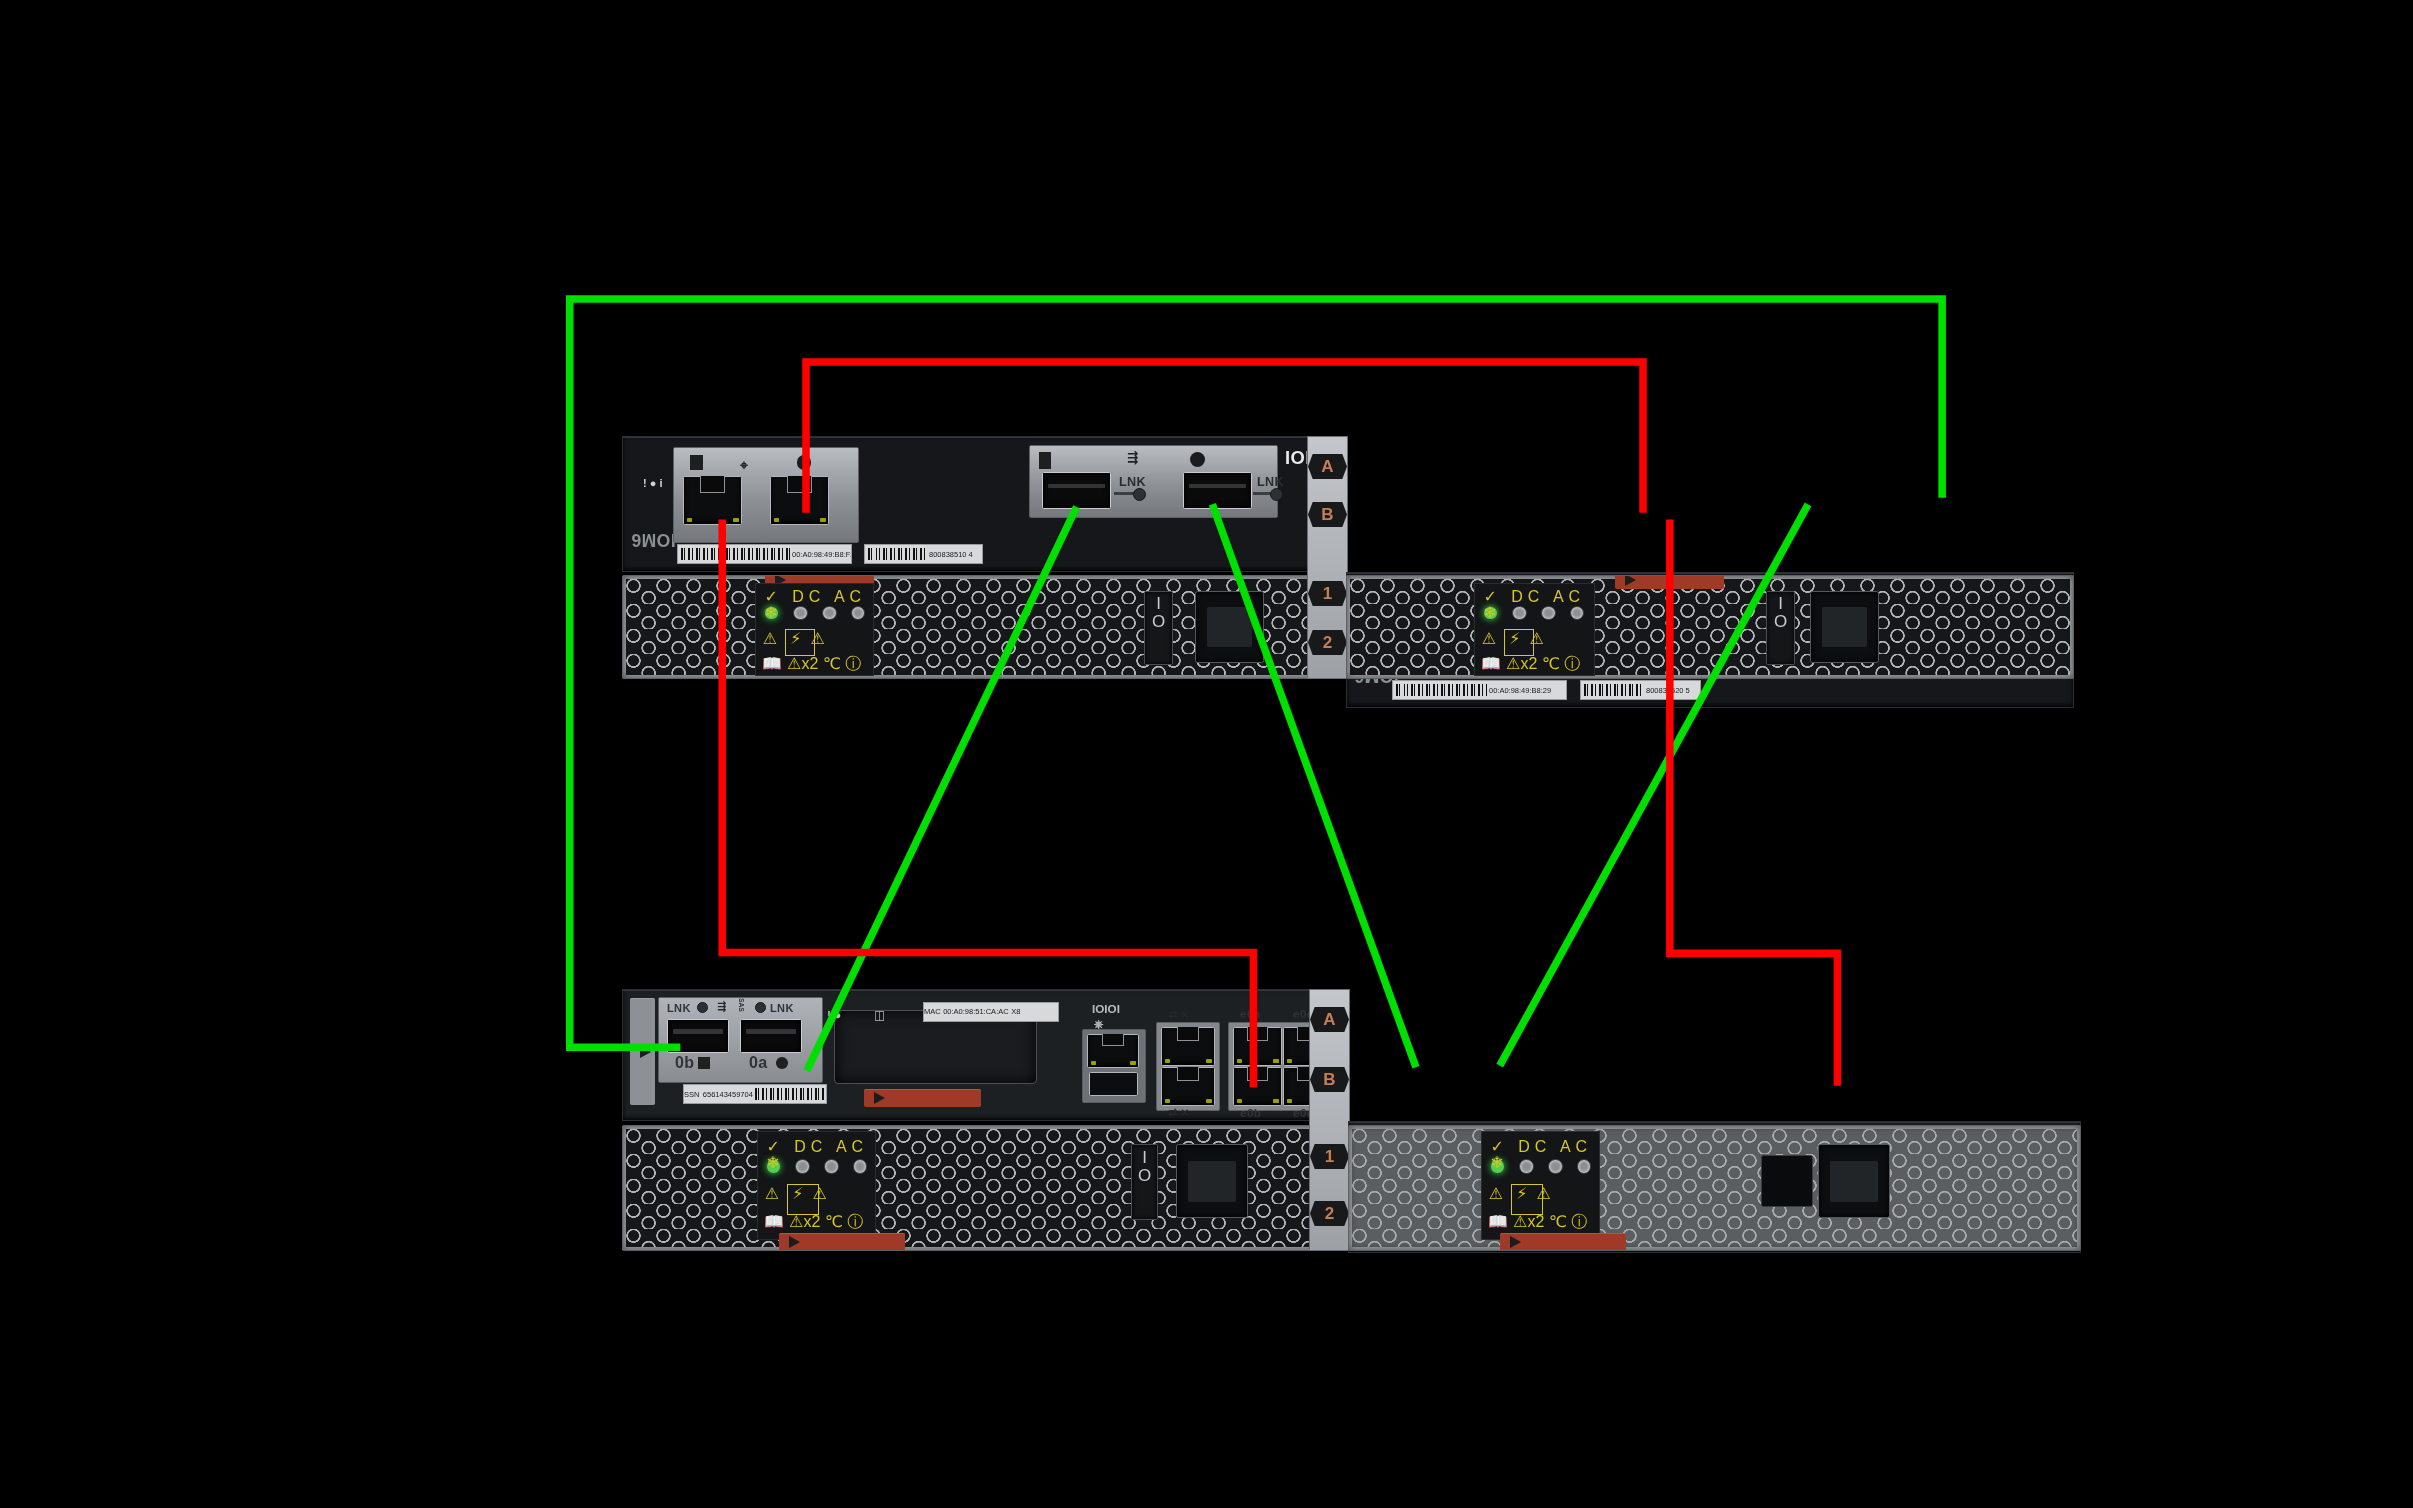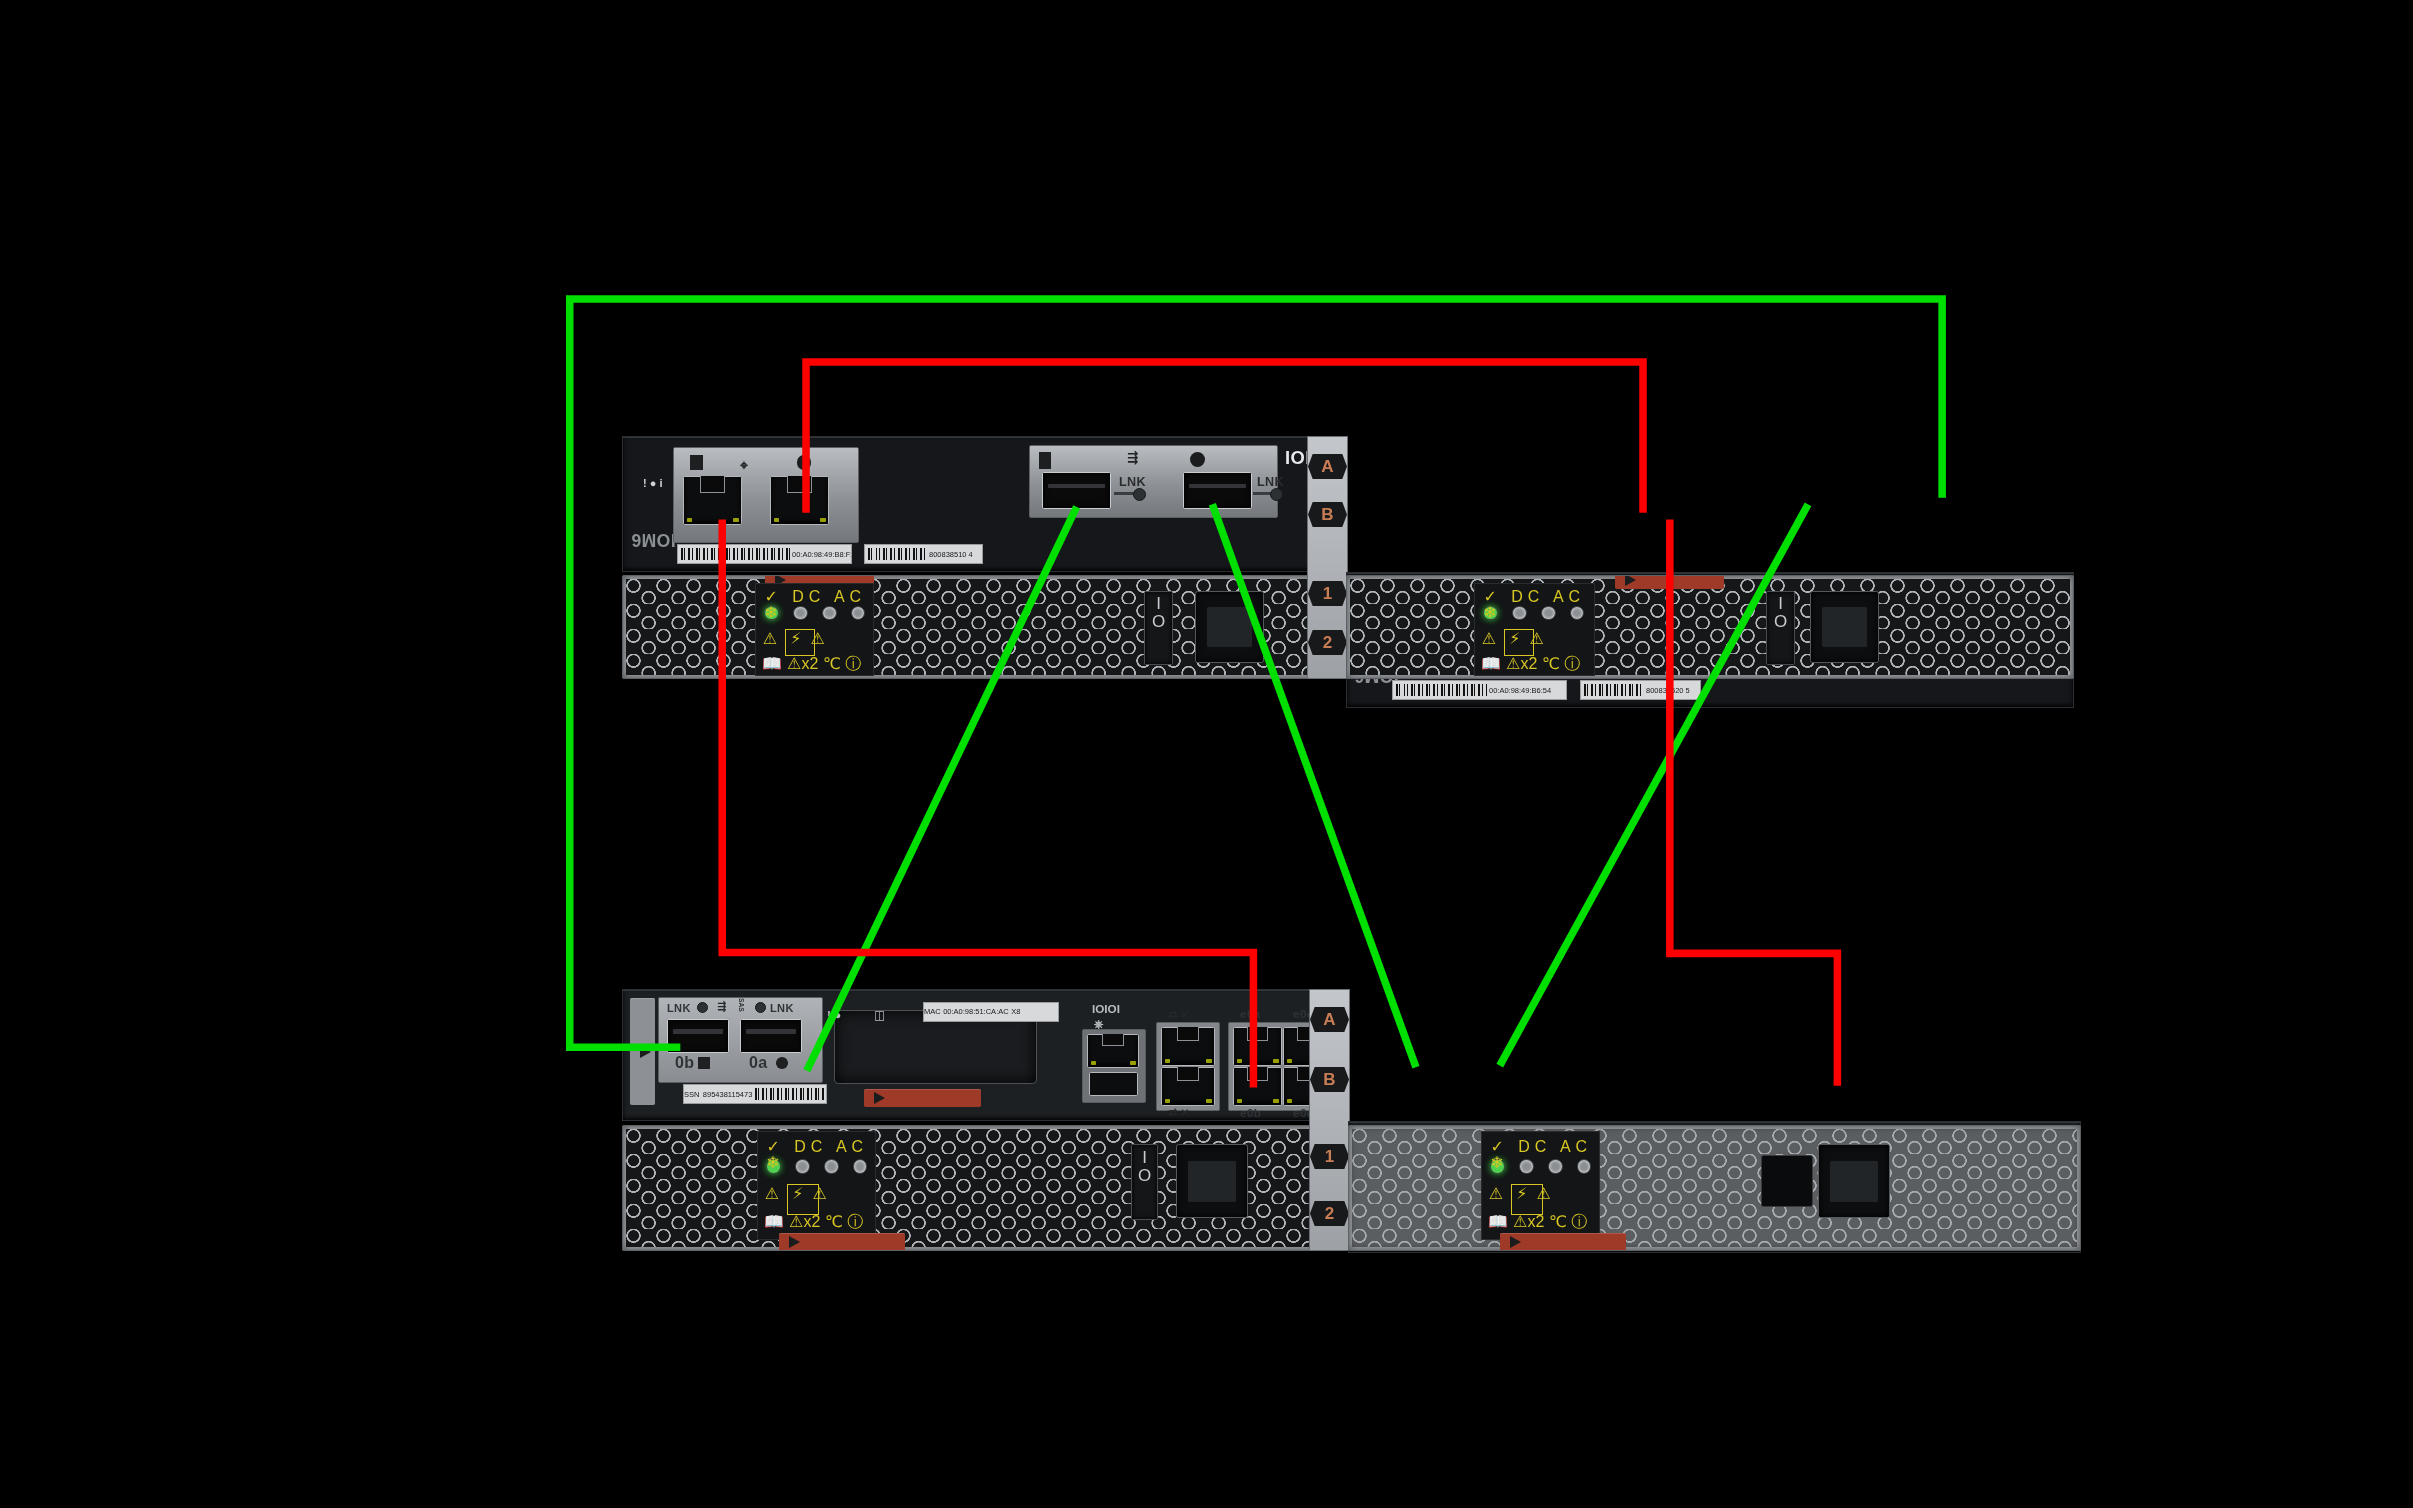--- a/index.html
+++ b/index.html
@@ -191,21 +191,21 @@
         <span class="led l"></span>
           <span class="led r"></span>
         </div>
       <div class="rj45" style="left:139px;top:39px;width:57px;height:47px;">
         <span class="led l"></span>
           <span class="led r"></span>
         </div>
 
       <div class="barcode" style="left:45px;top:107px;width:173px;height:18.4px;">
         <span class="bars" style="width:91px"></span>
-        <span class="btxt">00:A0:98:49:B6:54</span>
+        <span class="btxt">00:A0:98:49:B8:29</span>
       </div>
       <div class="barcode" style="left:233px;top:107px;width:119px;height:18.4px;">
         <span class="bars" style="width:60px"></span>
         <span class="btxt">800838520 5</span>
       </div>
 
       <div class="faceplate" style="left:411px;top:8.4px;width:251px;height:71px;"></div>
       <div style="position:absolute;left:419px;top:15px;width:11.7px;height:17px;background:#1d1f21;"></div>
       <div class="iconmark" style="left:508px;top:13.4px;color:#1e2022;font-size:13.4px;">⇶</div>
       <div style="position:absolute;left:570px;top:15px;width:15px;height:15px;border-radius:50%;
@@ -265,21 +265,21 @@
       <div class="lbl onwhite" style="left:52px;top:64px;font-size:16px;">0b</div>
       <div style="position:absolute;left:75px;top:67px;width:11.7px;height:11.7px;background:#1e2022;"></div>
 
       <div class="sfp" style="left:117px;top:28.5px;width:60px;height:32px;"></div>
       <div class="lbl onwhite" style="left:126px;top:64px;font-size:16px;">0a</div>
       <div style="position:absolute;left:153px;top:67px;width:11.7px;height:11.7px;border-radius:50%;
                   background:#1e2022;"></div>
 
       <div class="barcode" style="left:60px;top:94px;width:142px;height:18.4px;">
         <span class="btxt">SSN</span>
-        <span class="btxt" style="margin-left:3.4px;">895438115473</span>
+        <span class="btxt" style="margin-left:3.4px;">656143459704</span>
         <span class="bars" style="width:80px"></span>
       </div>
 
       <div class="midplate" style="left:211px;top:20px;width:201px;height:72px;"></div>
       <div class="handle" style="left:241px;top:99px;width:117px;height:18.4px;"></div>
 
       <div class="iconmark pale" style="left:204px;top:18.4px;font-size:11.7px;">!&nbsp;●</div>
       <div class="iconmark pale" style="left:251px;top:18.4px;font-size:11.7px;">◫</div>
 
       <div class="barcode" style="left:300px;top:11.7px;width:134px;height:18.4px;">

